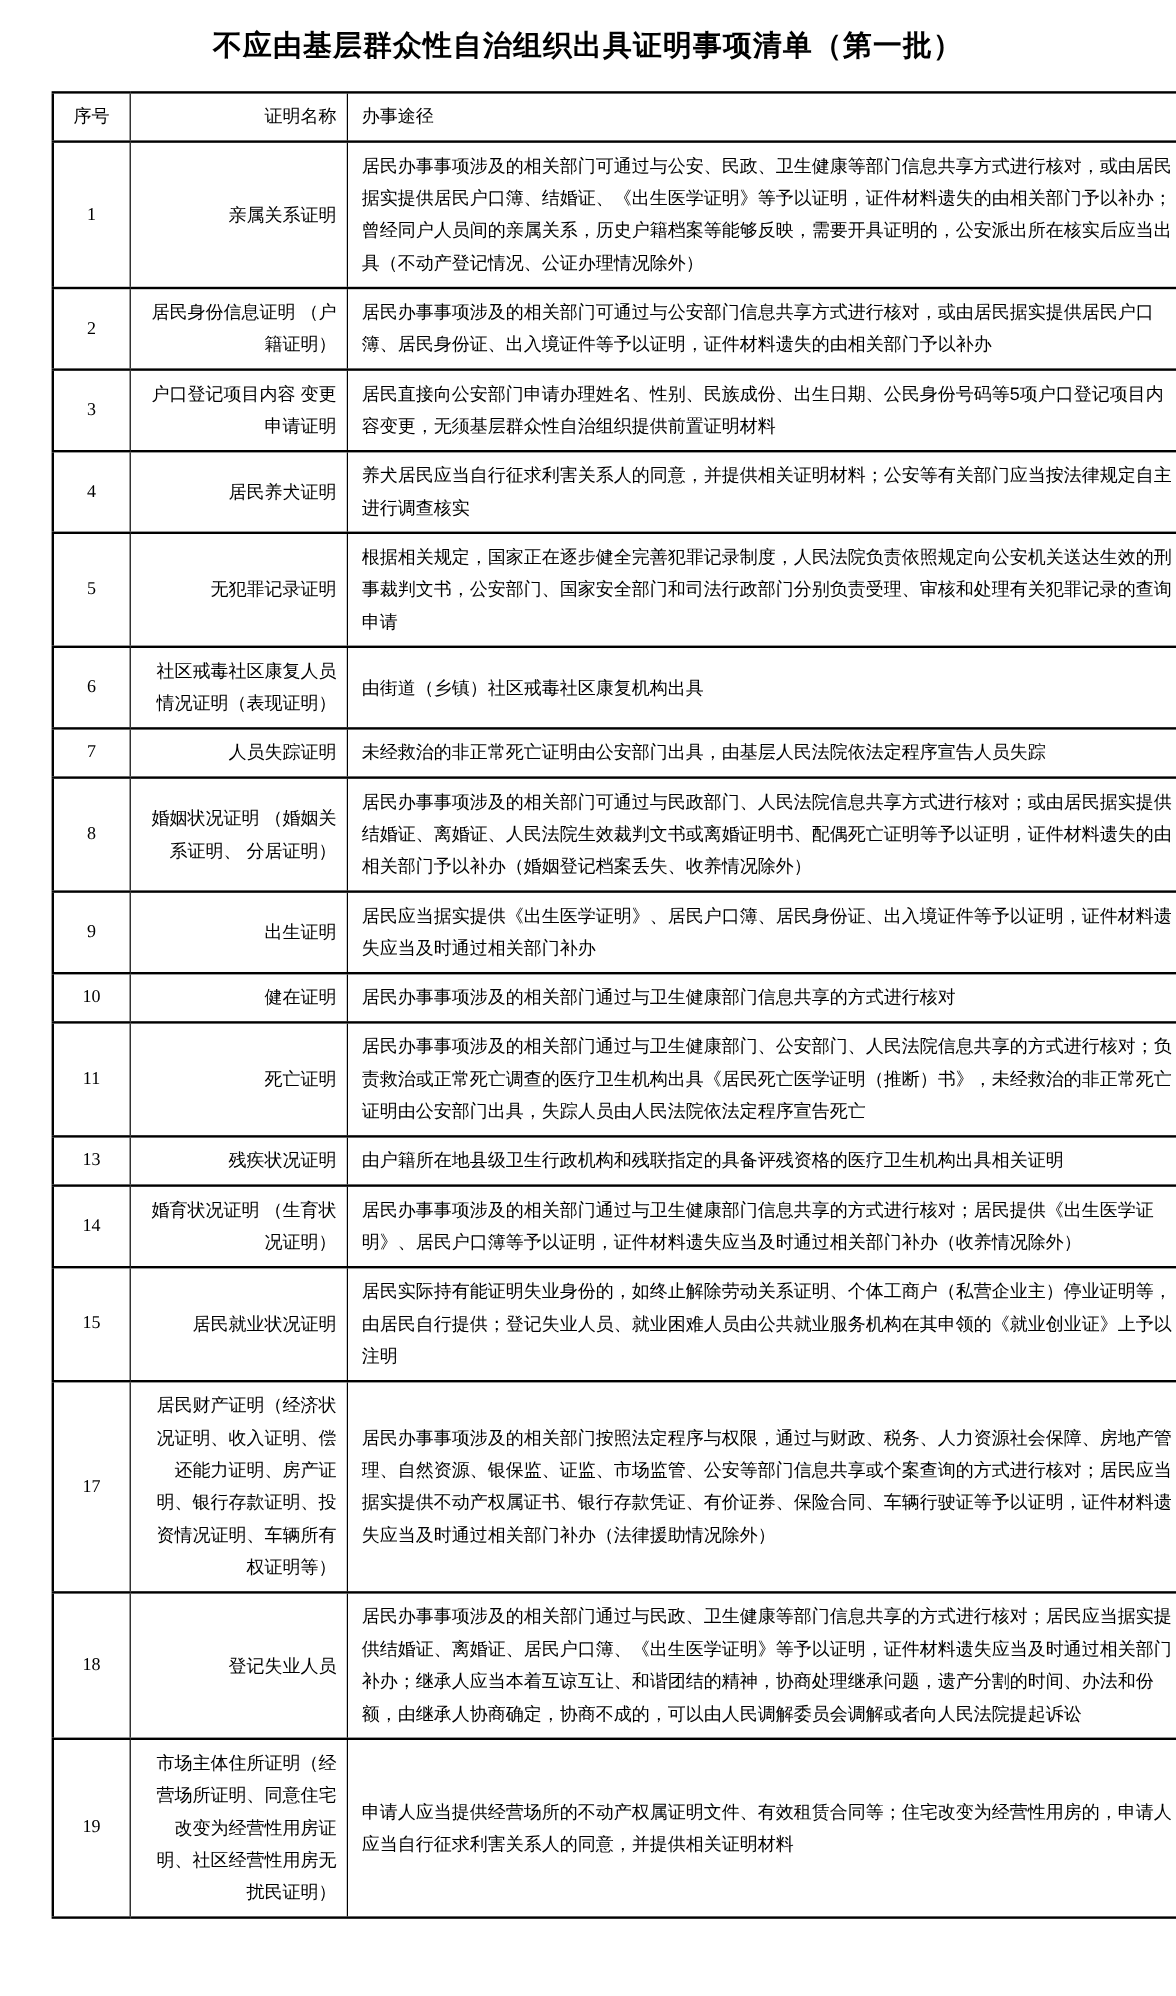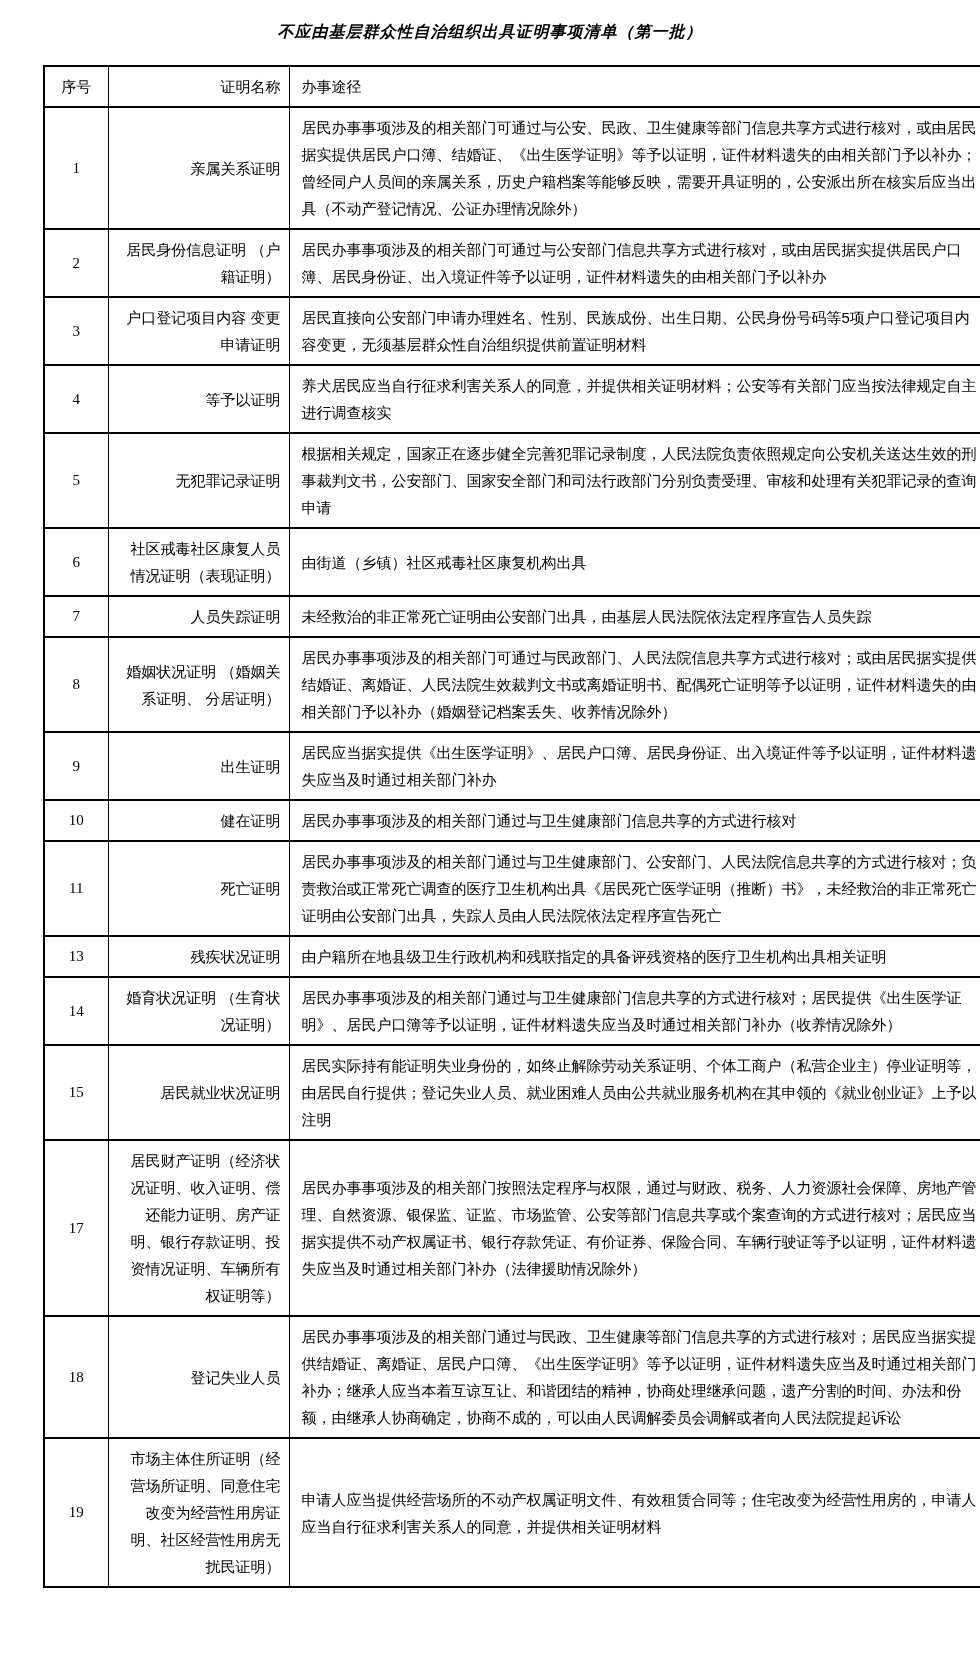--- a/index.html
+++ b/index.html
@@ -10,27 +10,26 @@
     color: #000000;
   }
   .page {
     width: 980px;
     min-height: 1663px;
     background: #ffffff;
     box-sizing: border-box;
     padding-top: 14px;
   }
   .doc-title {
-    font-size: 16px;
+    font-size: 24px;
     font-weight: bold;
     text-align: center;
     margin: 8px 0 22px 0;
     letter-spacing: 1px;
     color: #000000;
-    font-style: italic;
   }
   table.cert-table {
     border-collapse: collapse;
     table-layout: fixed;
     width: 890px;
     margin-left: 43px;
     background: #ffffff;
   }
   table.cert-table th,
   table.cert-table td {
@@ -101,21 +100,21 @@
   </tr>
 
   <tr>
     <td class="col-no">3</td>
     <td class="col-name">户口登记项目内容 变更申请证明</td>
     <td class="col-path">居民直接向公安部门申请办理姓名、性别、民族成份、出生日期、公民身份号码等5项户口登记项目内容变更，无须基层群众性自治组织提供前置证明材料</td>
   </tr>
 
   <tr>
     <td class="col-no">4</td>
-    <td class="col-name">等予以证明</td>
+    <td class="col-name">居民养犬证明</td>
     <td class="col-path">养犬居民应当自行征求利害关系人的同意，并提供相关证明材料；公安等有关部门应当按法律规定自主进行调查核实</td>
   </tr>
 
   <tr>
     <td class="col-no">5</td>
     <td class="col-name">无犯罪记录证明</td>
     <td class="col-path">根据相关规定，国家正在逐步健全完善犯罪记录制度，人民法院负责依照规定向公安机关送达生效的刑事裁判文书，公安部门、国家安全部门和司法行政部门分别负责受理、审核和处理有关犯罪记录的查询申请</td>
   </tr>
 
   <tr>

